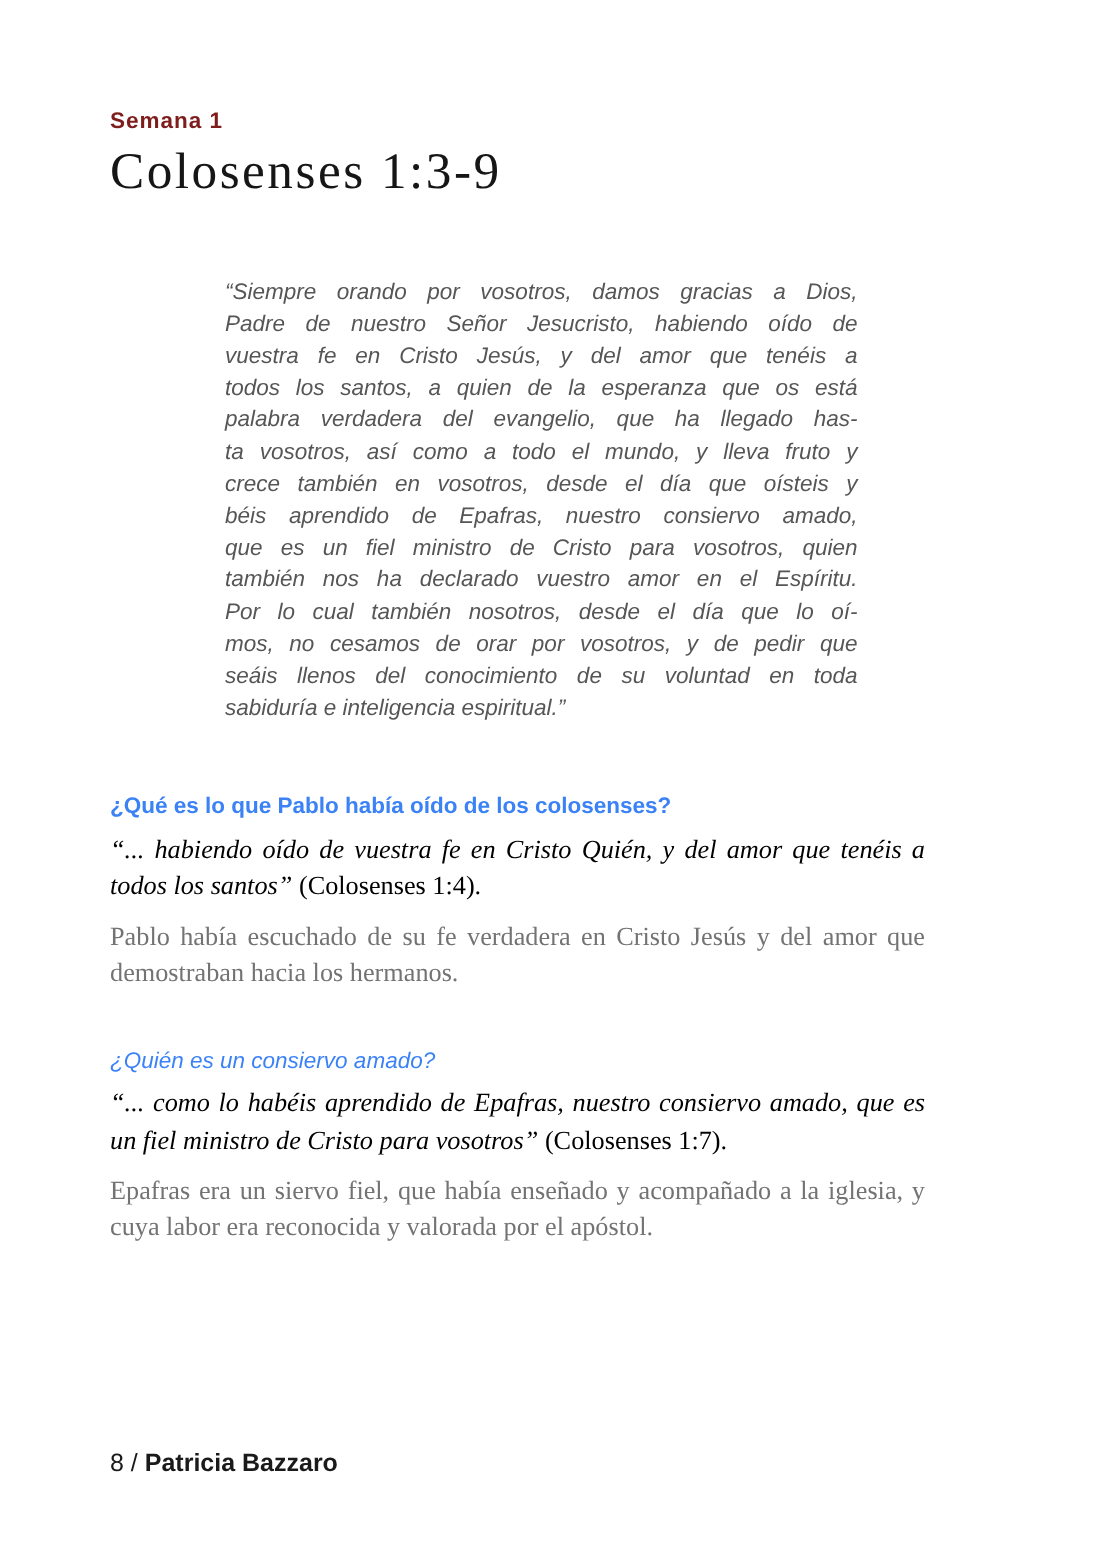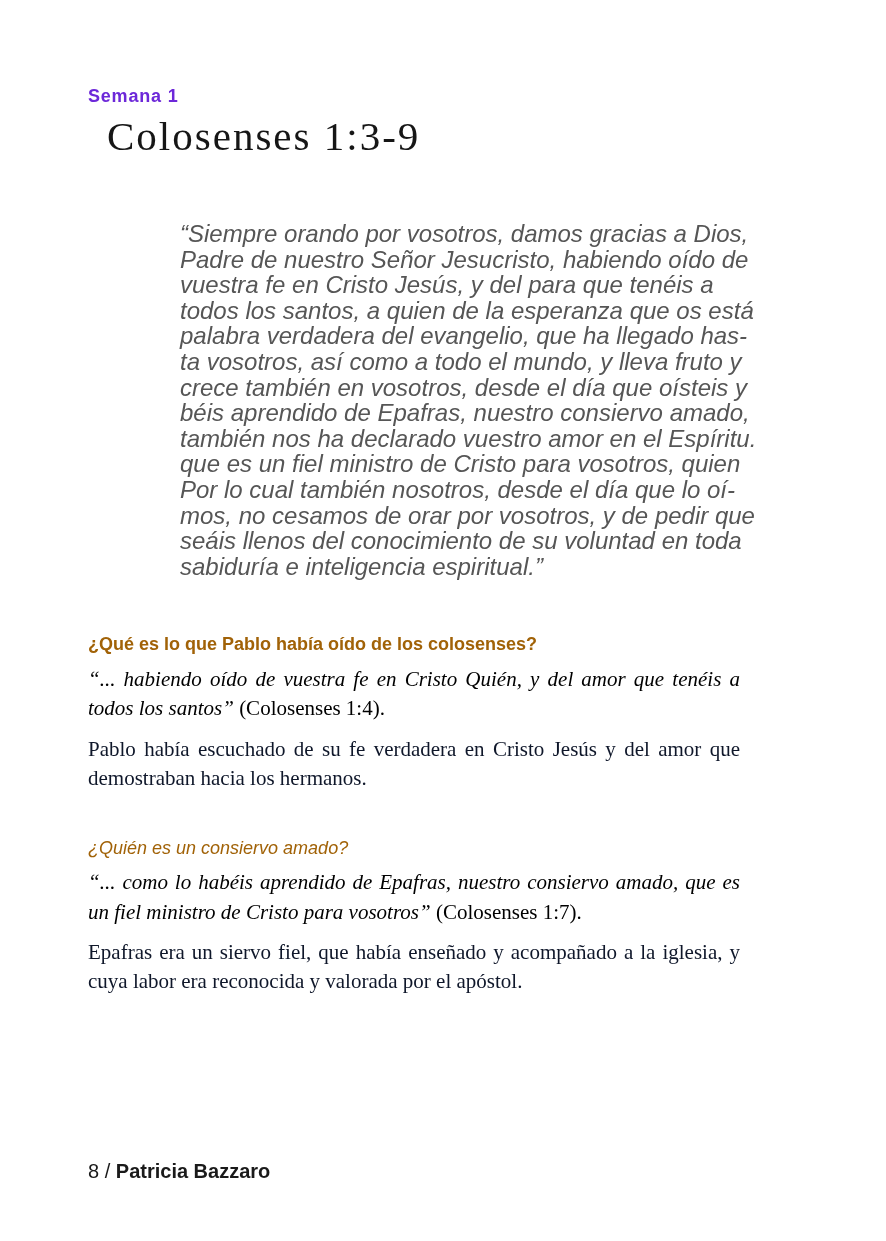--- a/index.html
+++ b/index.html
@@ -16,77 +16,76 @@
     position: absolute;
     inset: 0;
     padding: 86px 146px 0 88px; 
   }
   
   .kicker {
     font-family: "Liberation Sans", sans-serif;
     font-weight: 700;
     font-size: 18px;
     letter-spacing: 0.8px;
-    color: #6d28d9;
+    color: #7f1d1d;
   }
   .page-title {
     margin-top: 7px;
     font-family: "Liberation Serif", serif;
     font-weight: 400;
     font-size: 41px;
     letter-spacing: 2px;
     color: #161616;
     line-height: 1.1;
-    margin-left: 19px;
   }
   
   .scripture-quote {
     margin: 62px 0 0 92px;   
     width: 506px;            
     font-family: "Liberation Sans", sans-serif;
     font-style: italic;
-    font-size: 24px;
+    font-size: 18px;
     line-height: 25.6px;
     color: #565656;
   }
   .scripture-line {
     text-align: justify;
     text-align-last: justify;
     white-space: nowrap;
   }
   .scripture-line:last-child {
     text-align-last: left;
   }
   
   .qa-section { margin-top: 54px; }
   .qa-section + .qa-section { margin-top: 44px; }
   .question {
     font-family: "Liberation Sans", sans-serif;
     font-size: 18px;
-    color: #a16207;
+    color: #3b82f6;
     line-height: 1.25;
   }
   .question.q-bold   { font-weight: 700; }
   .question.q-italic { font-weight: 500; font-style: italic; }
   .verse {
     margin-top: 9px;
     font-family: "Liberation Serif", serif;
     font-size: 21px;
     line-height: 29.5px;
     color: #000000;
     text-align: justify;
   }
   .verse .verse-quote { font-style: italic; }
   .verse .verse-ref   { font-style: normal; }
   .answer {
     margin-top: 11px;
     font-family: "Liberation Serif", serif;
     font-size: 21px;
     line-height: 29px;
-    color: #0f172a;
+    color: #737373;
     text-align: justify;
   }
   
   .footer {
     position: absolute;
     left: 88px;
     top: 1160px;
     font-family: "Liberation Sans", sans-serif;
     font-size: 20px;
     color: #1a1a1a;
@@ -97,28 +96,28 @@
 <body>
 
 <div class="page">
 
   <div class="kicker">Semana 1</div>
   <h1 class="page-title">Colosenses 1:3-9</h1>
 
   <div class="scripture-quote">
     <div class="scripture-line">“Siempre orando por vosotros, damos gracias a Dios,</div>
     <div class="scripture-line">Padre de nuestro Señor Jesucristo, habiendo oído de</div>
-    <div class="scripture-line">vuestra fe en Cristo Jesús, y del para que tenéis a</div>
+    <div class="scripture-line">vuestra fe en Cristo Jesús, y del amor que tenéis a</div>
     <div class="scripture-line">todos los santos, a quien de la esperanza que os está</div>
     <div class="scripture-line">palabra verdadera del evangelio, que ha llegado has-</div>
     <div class="scripture-line">ta vosotros, así como a todo el mundo, y lleva fruto y</div>
     <div class="scripture-line">crece también en vosotros, desde el día que oísteis y</div>
     <div class="scripture-line">béis aprendido de Epafras, nuestro consiervo amado,</div>
+    <div class="scripture-line">que es un fiel ministro de Cristo para vosotros, quien</div>
     <div class="scripture-line">también nos ha declarado vuestro amor en el Espíritu.</div>
-    <div class="scripture-line">que es un fiel ministro de Cristo para vosotros, quien</div>
     <div class="scripture-line">Por lo cual también nosotros, desde el día que lo oí-</div>
     <div class="scripture-line">mos, no cesamos de orar por vosotros, y de pedir que</div>
     <div class="scripture-line">seáis llenos del conocimiento de su voluntad en toda</div>
     <div class="scripture-line">sabiduría e inteligencia espiritual.”</div>
   </div>
 
   <div class="qa-section">
     <div class="question q-bold">¿Qué es lo que Pablo había oído de los colosenses?</div>
     <p class="verse"><span class="verse-quote">“... habiendo oído de vuestra fe en Cristo Quién, y del amor que tenéis a todos los santos”</span><span class="verse-ref"> (Colosenses 1:4).</span></p>
     <p class="answer">Pablo había escuchado de su fe verdadera en Cristo Jesús y del amor que demostraban hacia los hermanos.</p>

